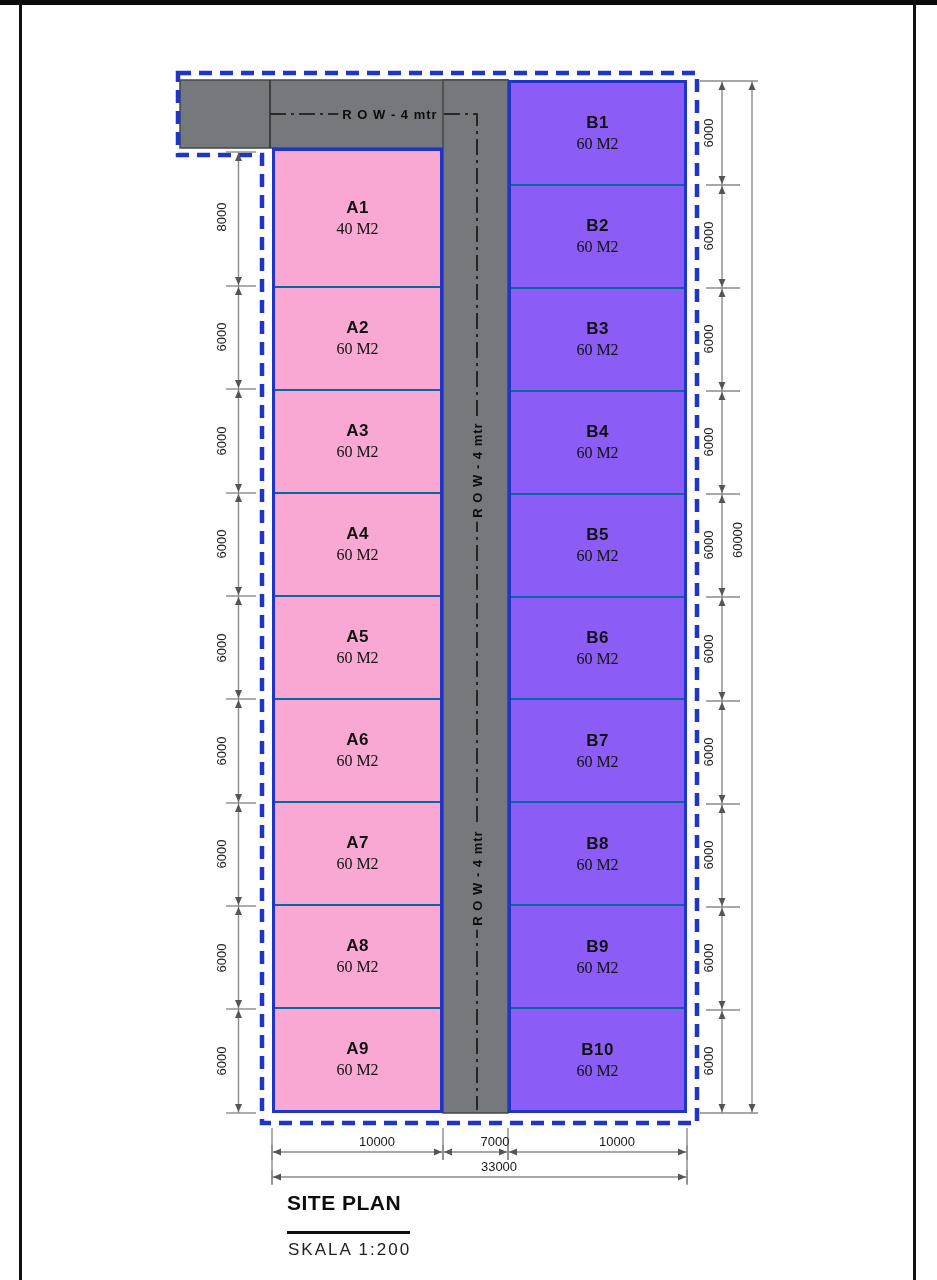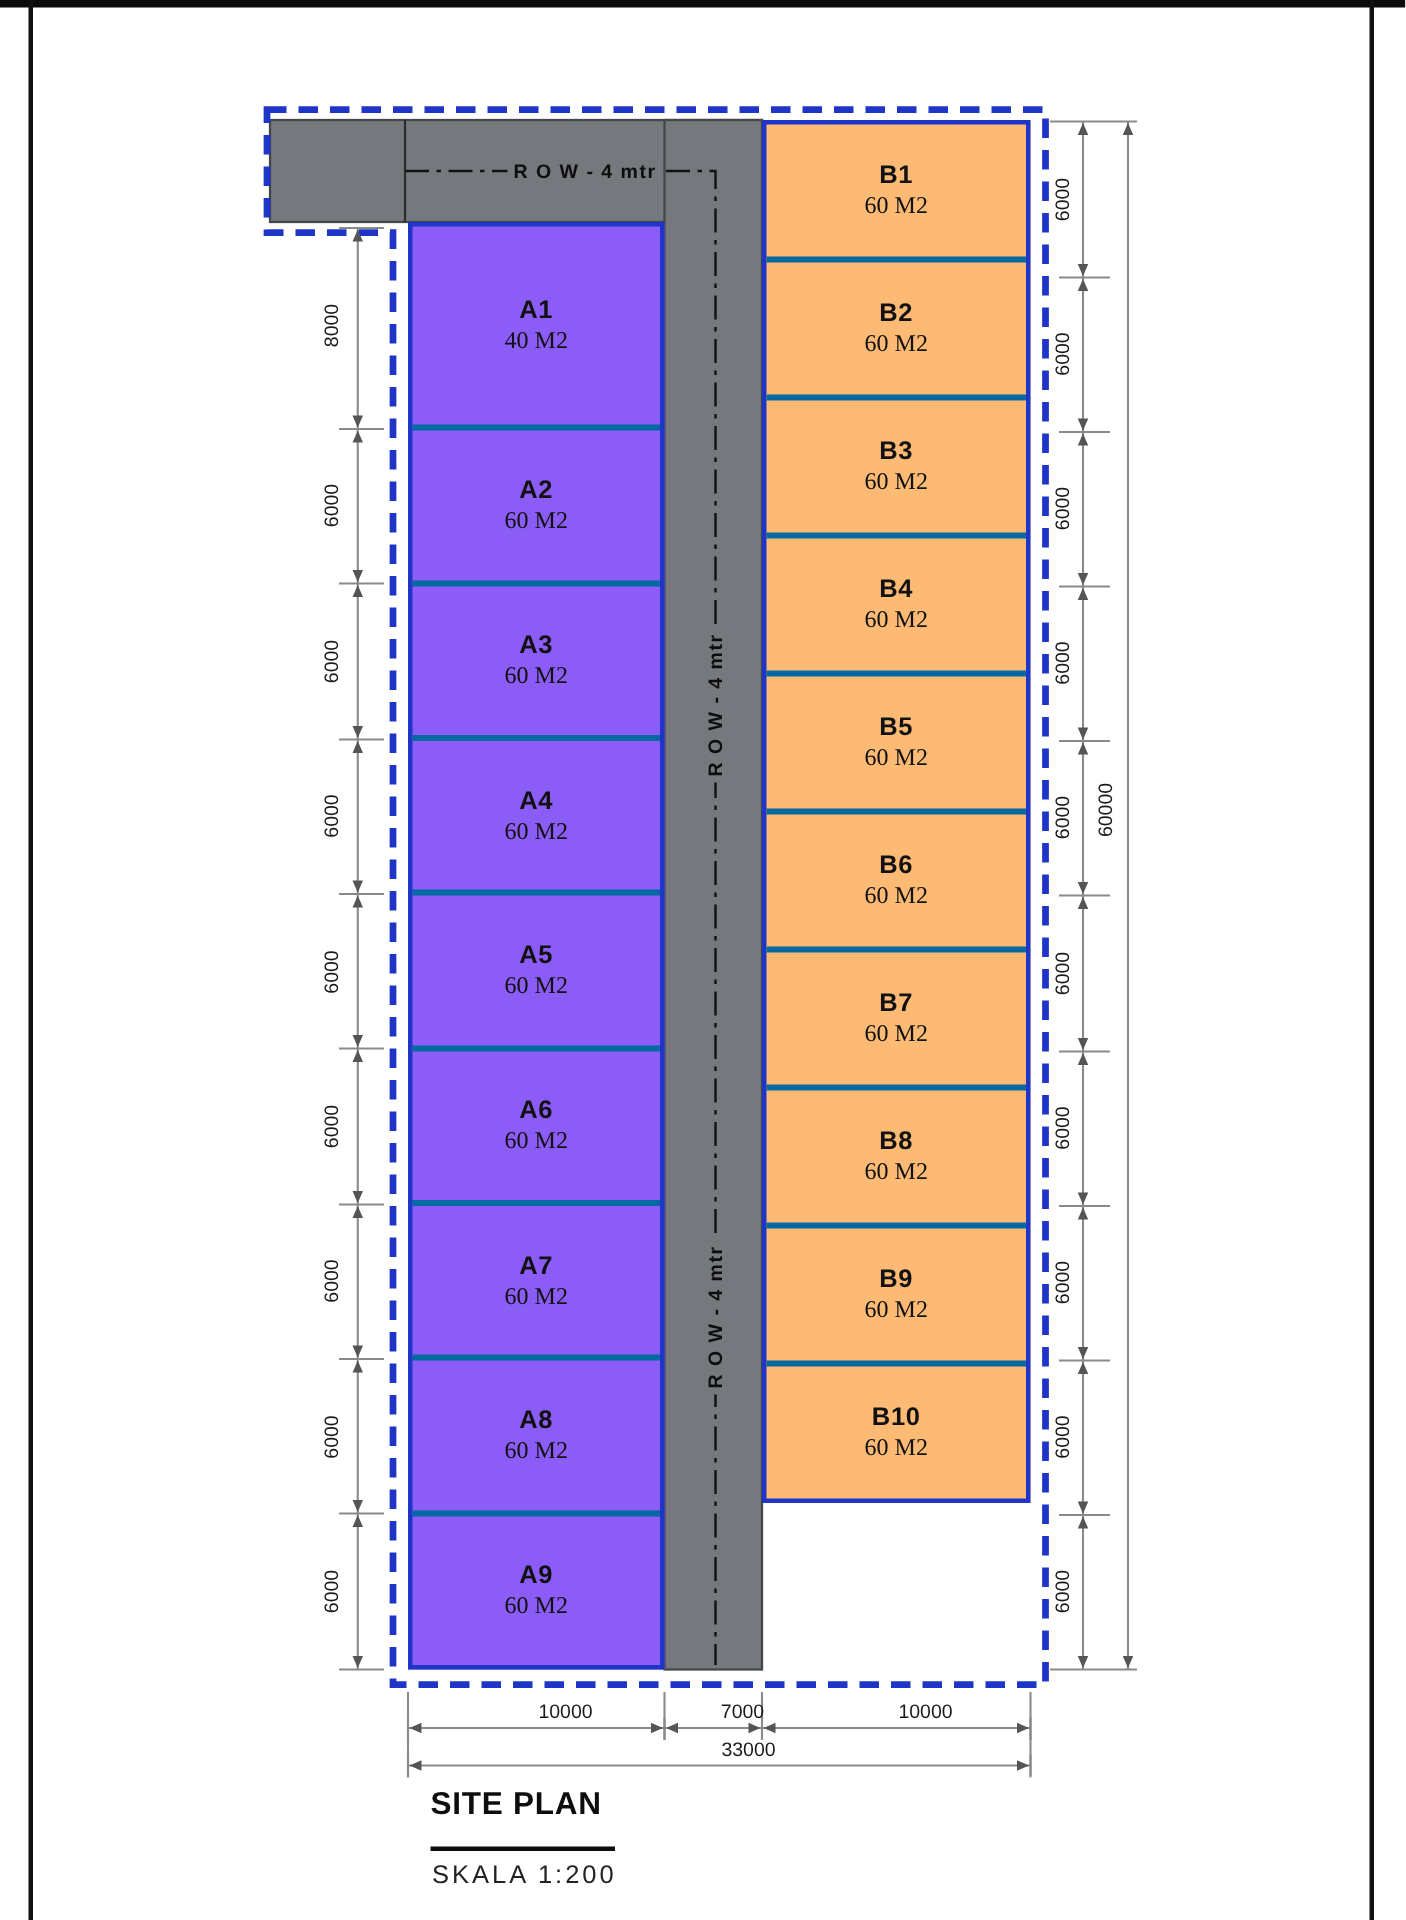--- a/index.html
+++ b/index.html
@@ -8,26 +8,26 @@
     font-family:"Liberation Sans","DejaVu Sans",sans-serif;color:#111;
   }
   
   .frame-top{position:absolute;left:0;top:0;width:937px;height:5px;background:#0b0b0b;}
   .frame-left{position:absolute;left:19px;top:0;width:3px;height:1280px;background:#111;}
   .frame-right{position:absolute;left:913px;top:0;width:3px;height:1280px;background:#111;}
   
   #plan-svg{position:absolute;left:0;top:0;}
   
   .plot-col{position:absolute;display:flex;flex-direction:column;border:3px solid #1e35c8;box-sizing:border-box;}
-  .col-a{left:272px;top:148px;width:171px;height:965px;background:#8b5cf6;}
-  .col-b{left:508px;top:80px;width:179px;height:922px;background:#fdba74;}
+  .col-a{left:272px;top:148px;width:171px;height:965px;background:#f9a8d4;}
+  .col-b{left:508px;top:80px;width:179px;height:1033px;background:#8b5cf6;}
   .plot{flex:6;display:flex;flex-direction:column;align-items:center;justify-content:center;}
   .col-a .plot:first-child{flex:8;}
   .col-b .plot{flex:1;}
-  .plot + .plot{border-top:4px solid #0369a1;}
+  .plot + .plot{border-top:2px solid #0369a1;}
   .plot-label{font-weight:bold;font-size:17px;line-height:21px;letter-spacing:.5px;}
   .plot-area{font-size:16px;line-height:21px;font-family:Liberation Serif, serif;}
   
   .road-label{position:absolute;font-weight:bold;font-size:13px;letter-spacing:1px;color:#0d0d0d;
     background:#75797e;padding:0 4px;white-space:nowrap;transform:translate(-50%,-50%);}
   .road-label.vert{transform:translate(-50%,-50%) rotate(-90deg);}
   
   .vdim,.hdim{position:absolute;font-size:13px;color:#1a1a1a;white-space:nowrap;}
   .vdim{transform:translate(-50%,-50%) rotate(-90deg);}
   .hdim{transform:translate(-50%,-50%);margin-left:20px;}

